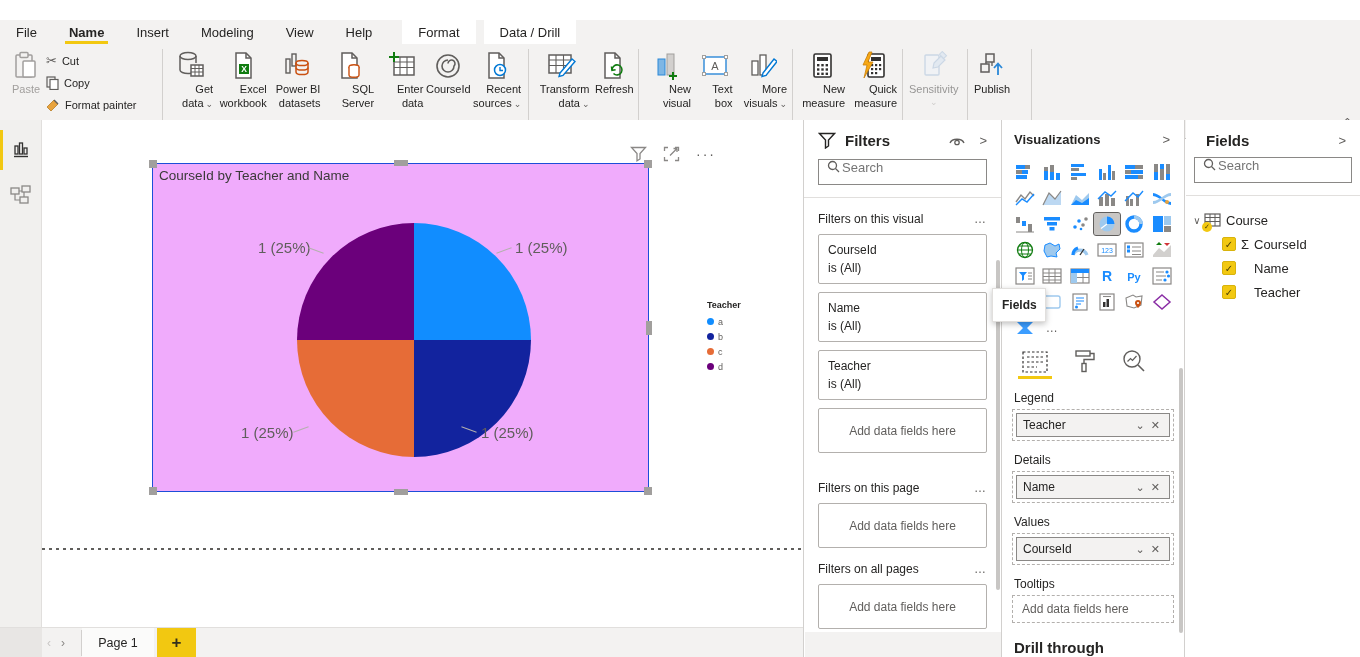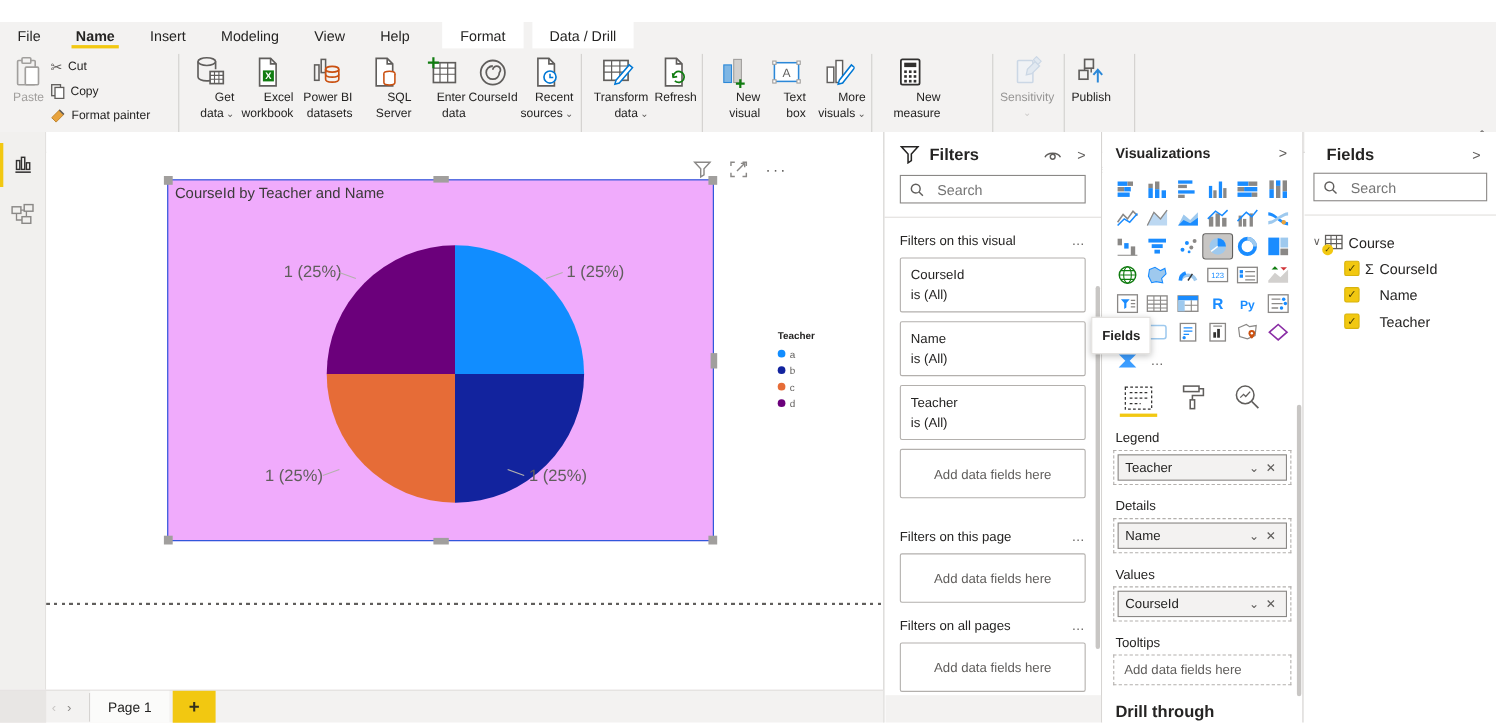--- a/index.html
+++ b/index.html
@@ -57,21 +57,21 @@
   .legend-title { font-size:9px; font-weight:bold; color:#252423; margin-bottom:4px; }
   .legend-item { display:flex; align-items:center; gap:4px; height:15px; font-size:9px; color:#605e5c; }
   .ldot { width:7px; height:7px; border-radius:50%; }
 
   
   .pane { position:absolute; top:120px; height:537px; background:#fff; }
   .pane-head { display:flex; align-items:center; padding:12px 12px 8px 14px; }
   .pane-title { font-size:15px; font-weight:600; color:#252423; flex:1; }
   .pane-collapse { font-size:13px; color:#605e5c; cursor:pointer; padding:0 2px; }
   .searchbox { margin:2px 14px 0 14px; height:26px; border:1px solid #8a8886; background:#fff;
-    display:flex; align-items:center; gap:12px; padding:0 8px; }
+    display:flex; align-items:flex-start; gap:2px; padding:0 8px; }
   .searchbox input { border:none; outline:none; font-size:13px; color:#605e5c; width:100%;
     font-family:"Liberation Sans",sans-serif; background:transparent; }
   .hr { height:1px; background:#e1dfdd; margin-top:12px; }
   .sec-head { display:flex; align-items:center; margin:14px 14px 8px 14px; font-size:12px; color:#252423; }
   .sec-head .dots { margin-left:auto; color:#605e5c; font-size:12px; letter-spacing:1px; cursor:pointer; }
   .fcard { margin:0 14px 8px 14px; border:1px solid #b3b0ad; border-radius:2px; background:#fff;
     padding:6px 9px; font-size:12px; line-height:1.5; cursor:pointer; }
   .addbox { margin:0 14px 8px 14px; border:1px solid #b3b0ad; border-radius:2px; background:#fff;
     height:45px; display:flex; align-items:center; justify-content:center; font-size:12px; color:#605e5c; }
 
@@ -342,20 +342,40 @@
                   <rect x="11.3" y="17.3" width="2.4" height="2.4"></rect>
                   <rect x="15.6" y="17.3" width="2.4" height="2.4"></rect>
                   <rect x="7" y="21.6" width="2.4" height="2.4"></rect>
                   <rect x="11.3" y="21.6" width="2.4" height="2.4"></rect>
                   <rect x="15.6" y="21.6" width="2.4" height="2.4"></rect>
                 </g>
               </svg>
           </div>
           <div class="rlabel"><span>New measure</span></div>
         </div>
+        <div class="rbtn">
+          <div class="ricon">
+            <svg width="26" height="30" viewBox="0 0 26 30">
+                <rect x="7" y="3" width="16" height="23" rx="1.5" fill="#fff" stroke="#323130" stroke-width="1.6"></rect>
+                <rect x="10" y="6" width="10" height="4" fill="#323130"></rect>
+                <g fill="#323130">
+                  <rect x="10" y="13" width="2.2" height="2.2"></rect>
+                  <rect x="14" y="13" width="2.2" height="2.2"></rect>
+                  <rect x="18" y="13" width="2.2" height="2.2"></rect>
+                  <rect x="10" y="17" width="2.2" height="2.2"></rect>
+                  <rect x="14" y="17" width="2.2" height="2.2"></rect>
+                  <rect x="18" y="17" width="2.2" height="2.2"></rect>
+                  <rect x="10" y="21" width="2.2" height="2.2"></rect>
+                  <rect x="14" y="21" width="2.2" height="2.2"></rect>
+                </g>
+                <path d="M8 1 L2 14 h4 L3 27 L12 11 h-5 L11 1 Z" fill="#f7a814" stroke="#c87f0a" stroke-width="0.8"></path>
+              </svg>
+          </div>
+          <div class="rlabel"><span>Quick measure</span></div>
+        </div>
       </div>
       <div class="gdivider" style="left:902px;"></div>
       <div class="glabel" style="left:796px; width:104px;">Calculations</div>
 
       <div class="rgroup" style="left:906px; width:60px;">
         <div class="rbtn dim">
           <div class="ricon">
             <svg width="28" height="30" viewBox="0 0 28 30">
                 <rect x="5" y="4" width="14" height="20" rx="1" fill="#eef4fb" stroke="#9cb8d8" stroke-width="1.4"></rect>
                 <path d="M14 12 L21 5 l4 4 -7 7 -5 1 Z" fill="#cfe0f1" stroke="#9cb8d8" stroke-width="1.2"></path>

